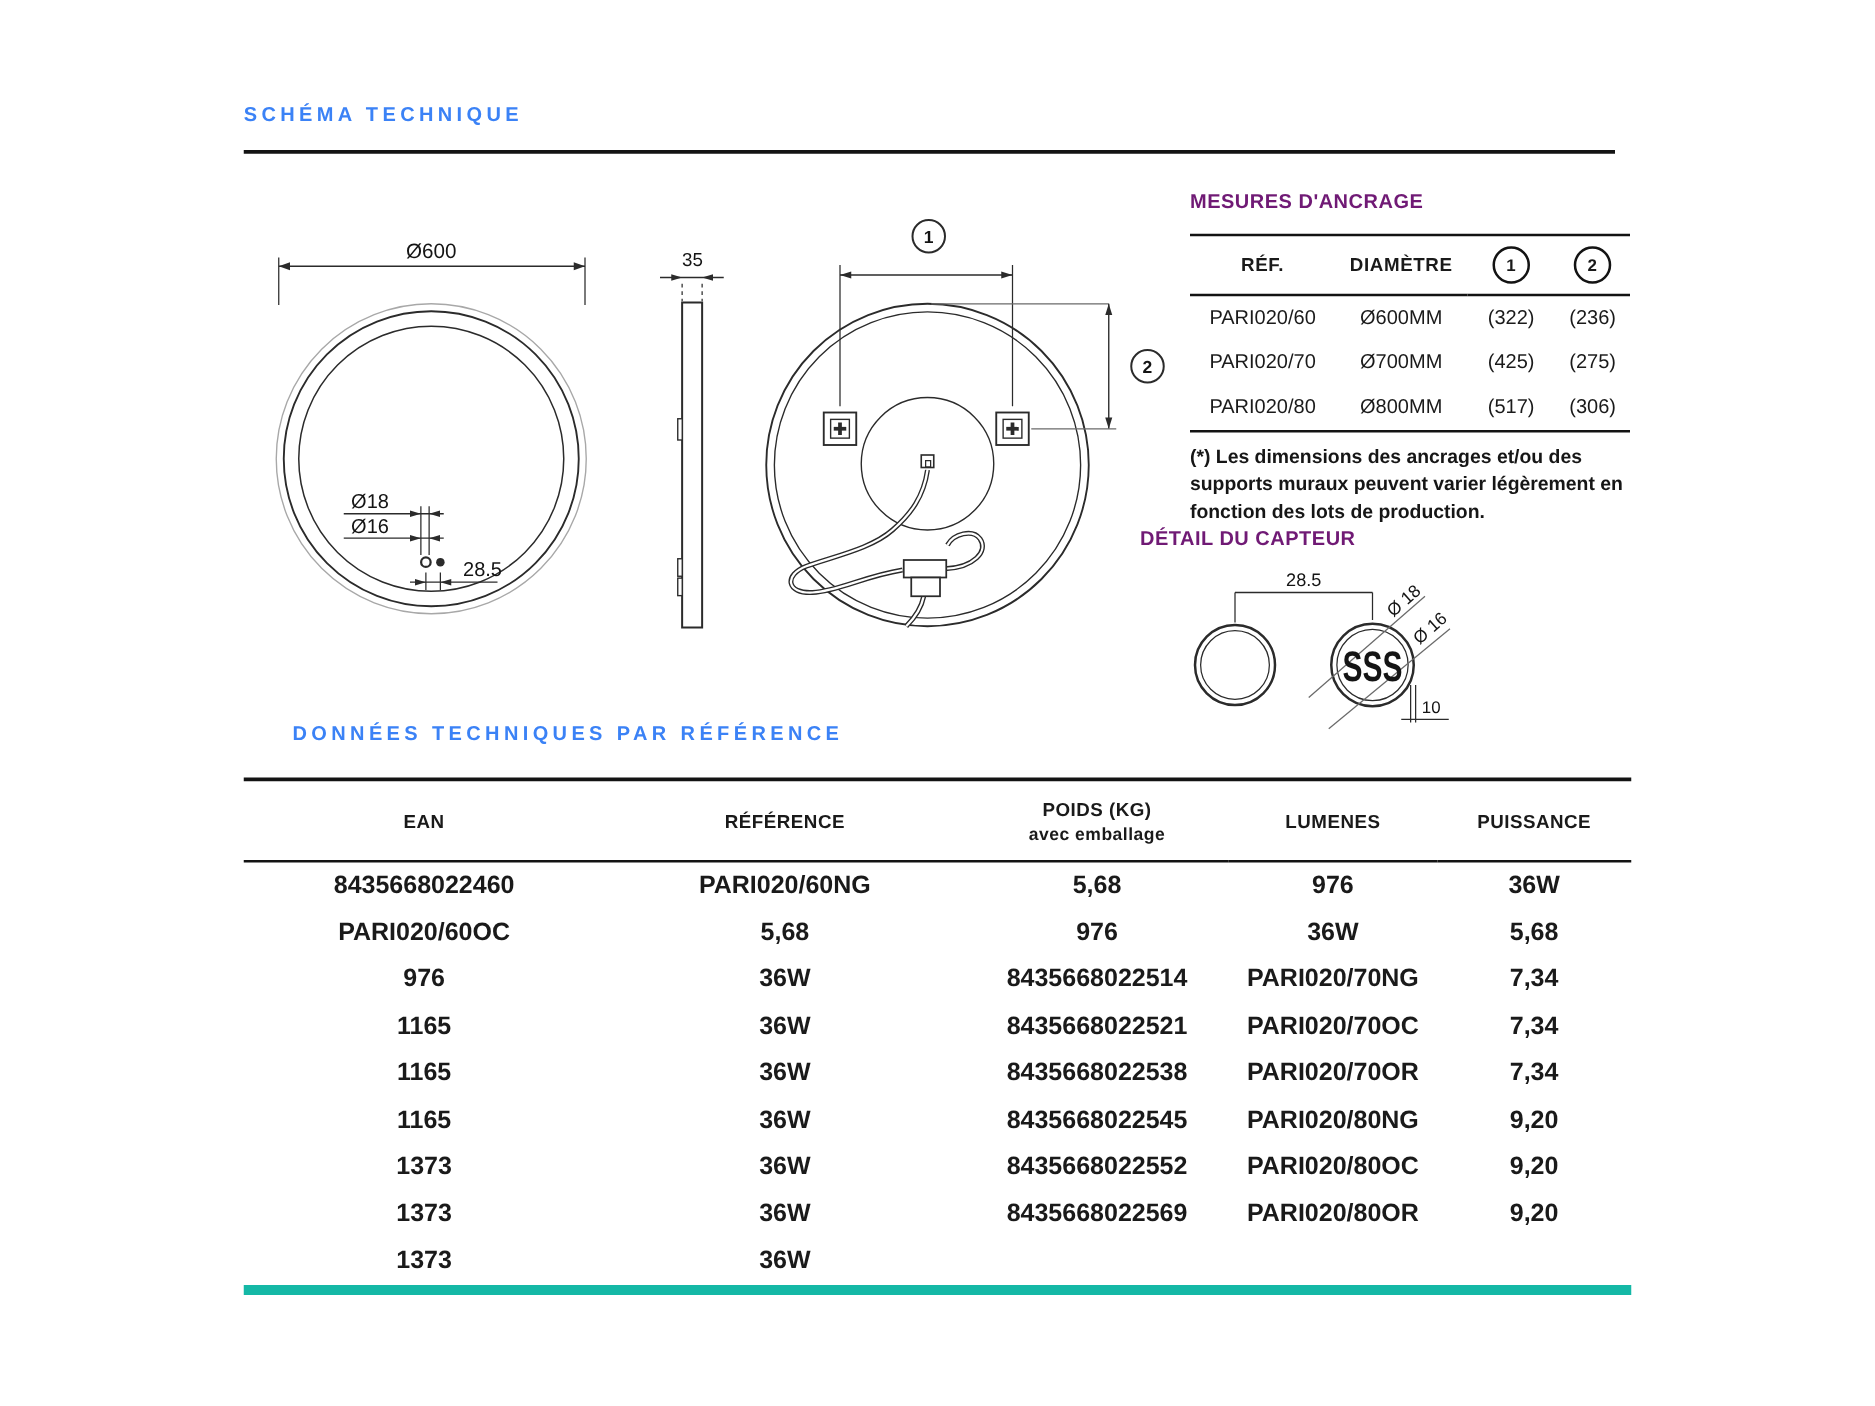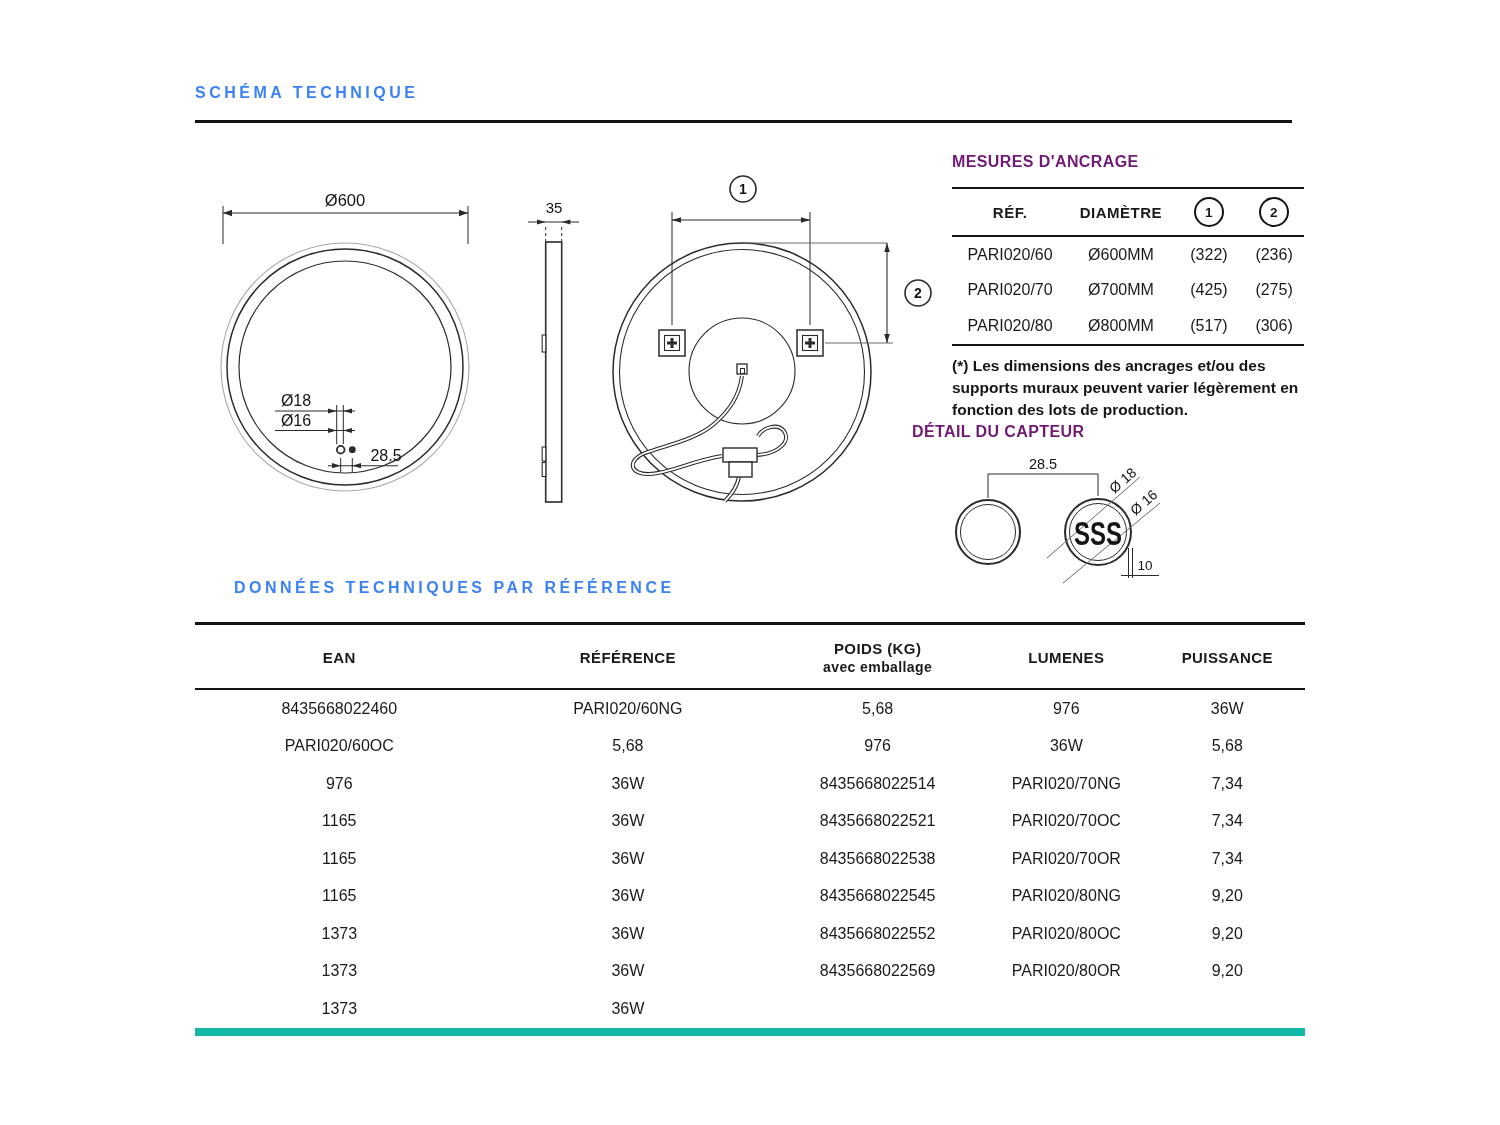--- a/index.html
+++ b/index.html
@@ -28,21 +28,21 @@
 
   
   #tech-table {
     left:195px; top:626px; width:1110px; display:grid;
     grid-template-columns:26% 26% 19% 15% 14%;
     border-bottom:8px solid #14b8a6;
   }
   .tt-h { height:62px; display:flex; flex-direction:column; align-items:center; justify-content:center;
     font-weight:bold; font-size:15px; letter-spacing:0.4px; border-bottom:2px solid #131313; text-align:center; }
   .tt-h .sub { font-size:14px; margin-top:2px; }
-  .tt-c { height:37.5px; display:flex; align-items:center; justify-content:center; font-size:16px; }
+  .tt-c { height:37.5px; display:flex; align-items:center; justify-content:center; font-size:20px;font-weight:bold; }
 
   
   svg text { font-family:"Liberation Sans", sans-serif; fill:#141414; }
   .ln  { stroke:#2b2b2b; fill:none; }
   .lng { stroke:#a8a8a8; fill:none; }
   .lnl { stroke:#6a6a6a; fill:none; }
   .lnw { stroke:#2b2b2b; fill:#ffffff; }
   .fil { fill:#2b2b2b; stroke:none; }
   .ar  { fill:#2b2b2b; stroke:none; }
 </style>

